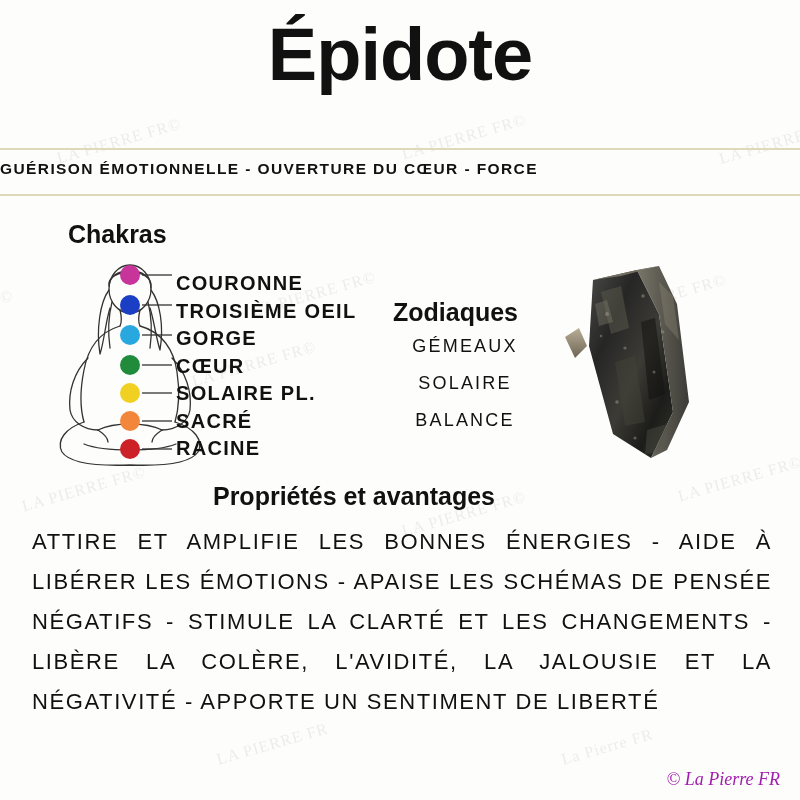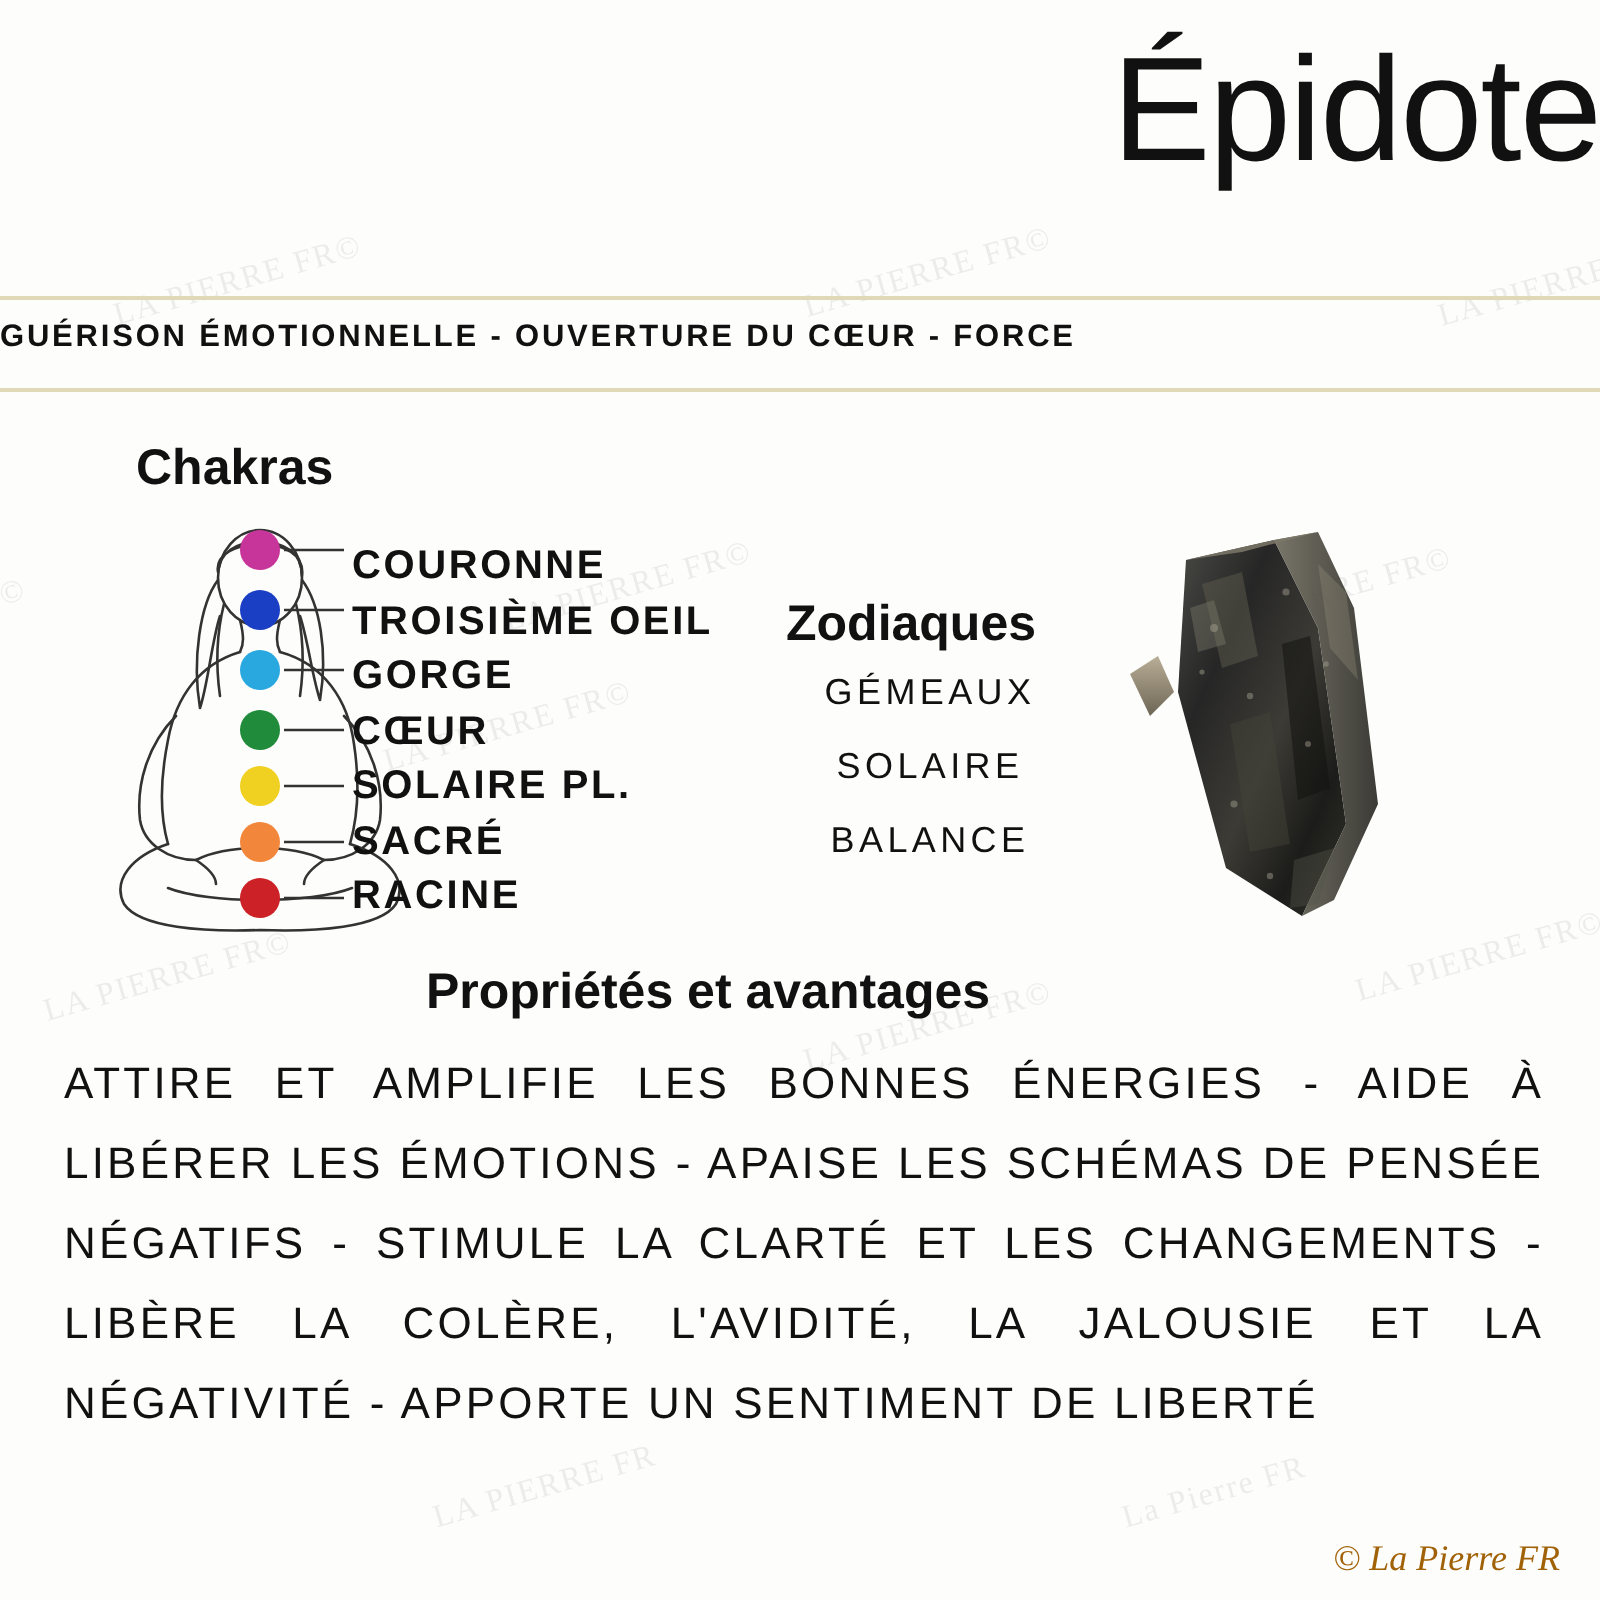--- a/index.html
+++ b/index.html
@@ -38,23 +38,23 @@
     transform: rotate(-16deg);
     font-family: "Liberation Serif", serif;
   }
 
   
   .title {
     position: absolute;
     top: 14px;
     left: 0;
     width: 800px;
-    text-align: right;
+    text-align: center;
     font-size: 74px;
-    font-weight: normal;
+    font-weight: bold;
     letter-spacing: -1px;
     line-height: 1.1;
     z-index: 3;
     font-family: "Liberation Sans", sans-serif;
   }
 
   
   .band {
     position: absolute;
     top: 148px;
@@ -169,21 +169,21 @@
   }
 
   
   .footer {
     position: absolute;
     bottom: 10px;
     right: 20px;
     font-family: "Liberation Serif", serif;
     font-style: italic;
     font-size: 18px;
-    color: #a16207;
+    color: #a21caf;
     z-index: 5;
   }
 </style>
 </head>
 <body>
 
 <div class="page">
 
   <div class="wm-layer">
     <div class="wm" style="left:55px;top:132px;">LA PIERRE FR©</div>

